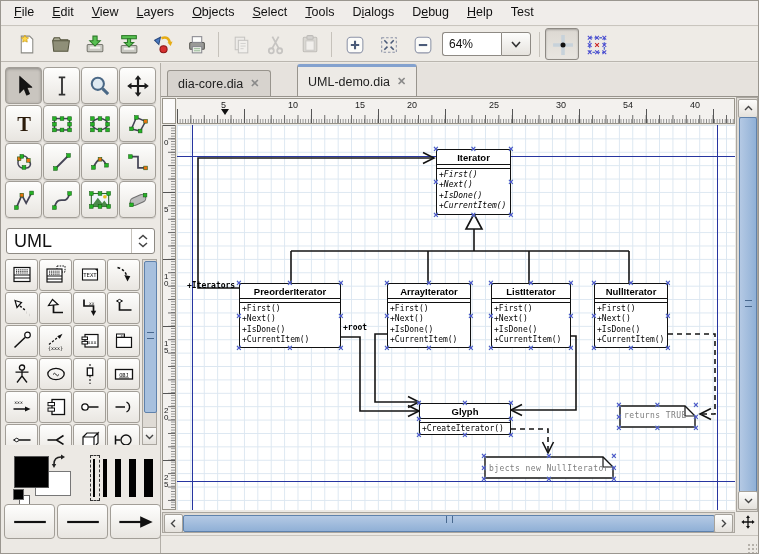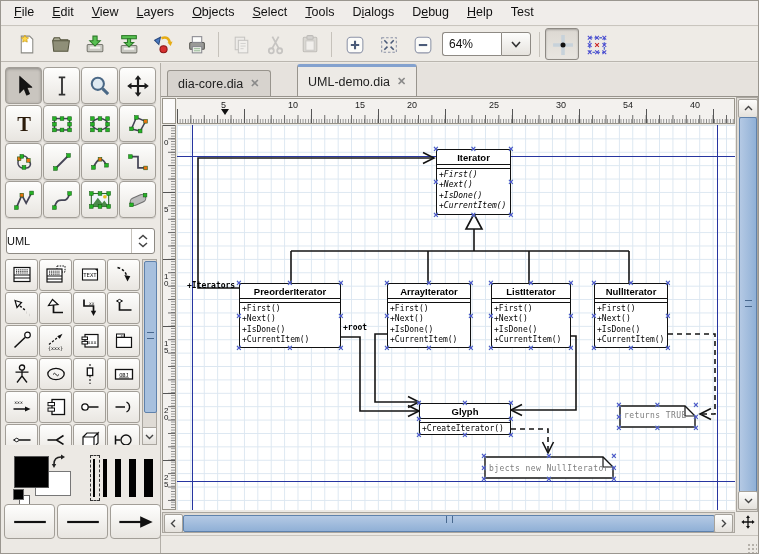--- a/index.html
+++ b/index.html
@@ -16,21 +16,21 @@
   .tsep{width:1px;height:25px;background:#c6c2bb;margin:0 5px;}
   .combo{display:flex;align-items:stretch;height:24px;margin:0 3px;}
   .combo .field{width:52px;background:#fff;border:1px solid #8e8a84;border-right:none;border-radius:3px 0 0 3px;font-size:12px;display:flex;align-items:center;padding-left:6px;color:#111;}
   .combo .drop{width:28px;background:linear-gradient(#fdfdfc,#e6e3de);border:1px solid #8e8a84;border-radius:0 3px 3px 0;display:flex;align-items:center;justify-content:center;}
   
   .toolbox{position:absolute;left:0;top:62px;width:160px;height:492px;background:#ece9e4;border-right:1px solid #b3afa8;box-sizing:border-box;}
   .tgrid{position:absolute;left:4px;top:4px;display:grid;grid-template-columns:repeat(4,37px);grid-auto-rows:37px;gap:1px;}
   .tool{border:1px solid #a29e97;border-radius:4px;background:linear-gradient(#fefefd,#e8e5e0);display:flex;align-items:center;justify-content:center;box-shadow:0 1px 1px rgba(0,0,0,.12);}
   .tool.selected{background:#c9c5bf;box-shadow:inset 0 1px 3px rgba(0,0,0,.3);}
   .sheetsel{position:absolute;left:5px;top:165px;width:149px;height:26px;background:#fff;border:1px solid #8e8a84;border-radius:3px;display:flex;align-items:center;box-sizing:border-box;}
-  .sheetsel .val{flex:1;font-size:11px;color:#111;}
+  .sheetsel .val{flex:1;font-size:18px;padding-left:7px;color:#111;}
   .sheetsel .spin{width:22px;height:100%;border-left:1px solid #c5c1ba;display:flex;align-items:center;justify-content:center;}
   .palette{position:absolute;left:4px;top:196px;width:136px;height:186px;overflow:hidden;display:grid;grid-template-columns:repeat(4,33px);grid-auto-rows:32px;gap:1px;}
   .pal{border:1px solid #a29e97;border-radius:3px;background:linear-gradient(#fefefd,#e9e6e1);display:flex;align-items:center;justify-content:center;}
   .palscroll{position:absolute;left:141px;top:196px;width:15px;height:186px;background:#dfdbd5;border:1px solid #aaa69f;box-sizing:border-box;}
   .palscroll .thumb{position:absolute;left:1px;top:1px;width:11px;height:150px;background:#a7c0de;border:1px solid #5f82ac;border-radius:2px;}
   .palscroll .btn{position:absolute;left:0px;bottom:0;width:13px;height:16px;background:linear-gradient(#fdfdfc,#e4e1dc);border-top:1px solid #aaa69f;display:flex;align-items:center;justify-content:center;}
   .grip-h{width:7px;height:5px;border-top:1px solid #48688e;border-bottom:1px solid #48688e;margin:auto;}
   
   .colorarea{position:absolute;left:0;top:386px;width:160px;height:54px;}
   .fgswatch{position:absolute;left:13px;top:7px;width:33px;height:30px;background:#000;border:1px solid #555;z-index:2;}

